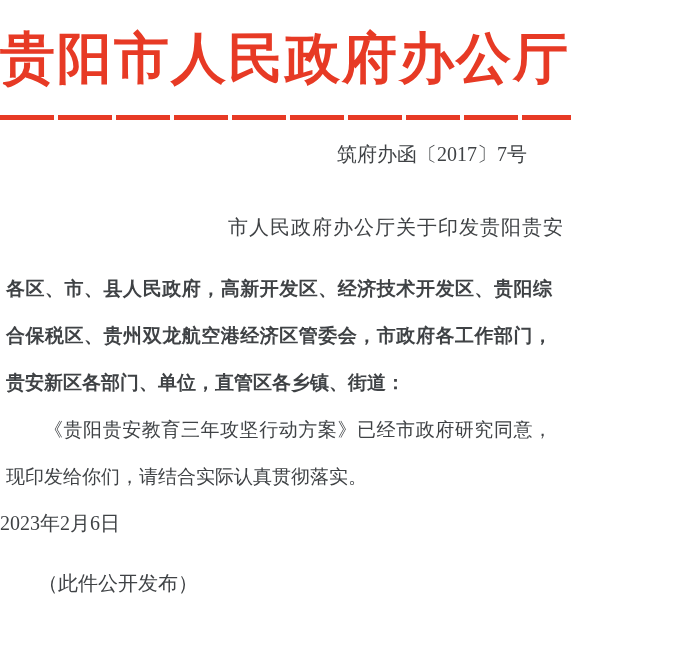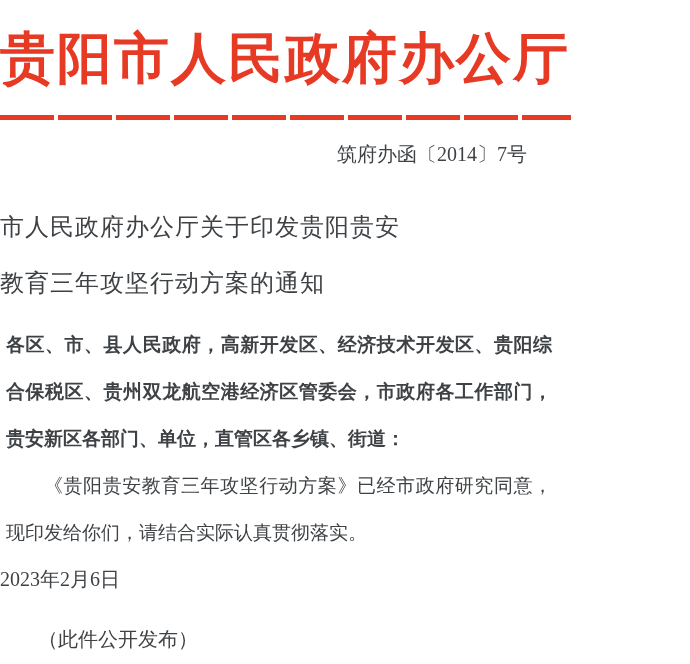--- a/index.html
+++ b/index.html
@@ -38,22 +38,22 @@
   .doc-number {
     margin-top: 22px;
     padding-right: 37px;
     text-align: right;
     font-size: 20px;
     line-height: 25px;
   }
 
   .doc-title {
     margin-top: 32px;
-    text-align: left;
-    font-size: 24px;
+    text-align: right;
+    font-size: 20px;
     line-height: 56px;
     letter-spacing: 1px;
   }
 
   .recipients {
     margin-top: 10px;
     padding: 0 12px 0 6px;
     font-size: 19px;
     line-height: 47px;
     text-align: justify;
@@ -83,25 +83,24 @@
 </style>
 </head>
 <body>
 
 <div class="page">
 
   <h1 class="masthead">贵阳市人民政府办公厅</h1>
 
   <div class="divider"></div>
 
-  <div class="doc-number">筑府办函〔2014〕7号</div>
+  <div class="doc-number">筑府办函〔2017〕7号</div>
 
   <div class="doc-title">
     <div>市人民政府办公厅关于印发贵阳贵安</div>
-    <div>教育三年攻坚行动方案的通知</div>
   </div>
 
   <p class="recipients">各区、市、县人民政府，高新开发区、经济技术开发区、贵阳综合保税区、贵州双龙航空港经济区管委会，市政府各工作部门，贵安新区各部门、单位，直管区各乡镇、街道：</p>
 
   <p class="body-para">《贵阳贵安教育三年攻坚行动方案》已经市政府研究同意，现印发给你们，请结合实际认真贯彻落实。</p>
 
   <div class="doc-date">2023年2月6日</div>
 
   <div class="release-note">（此件公开发布）</div>
 

